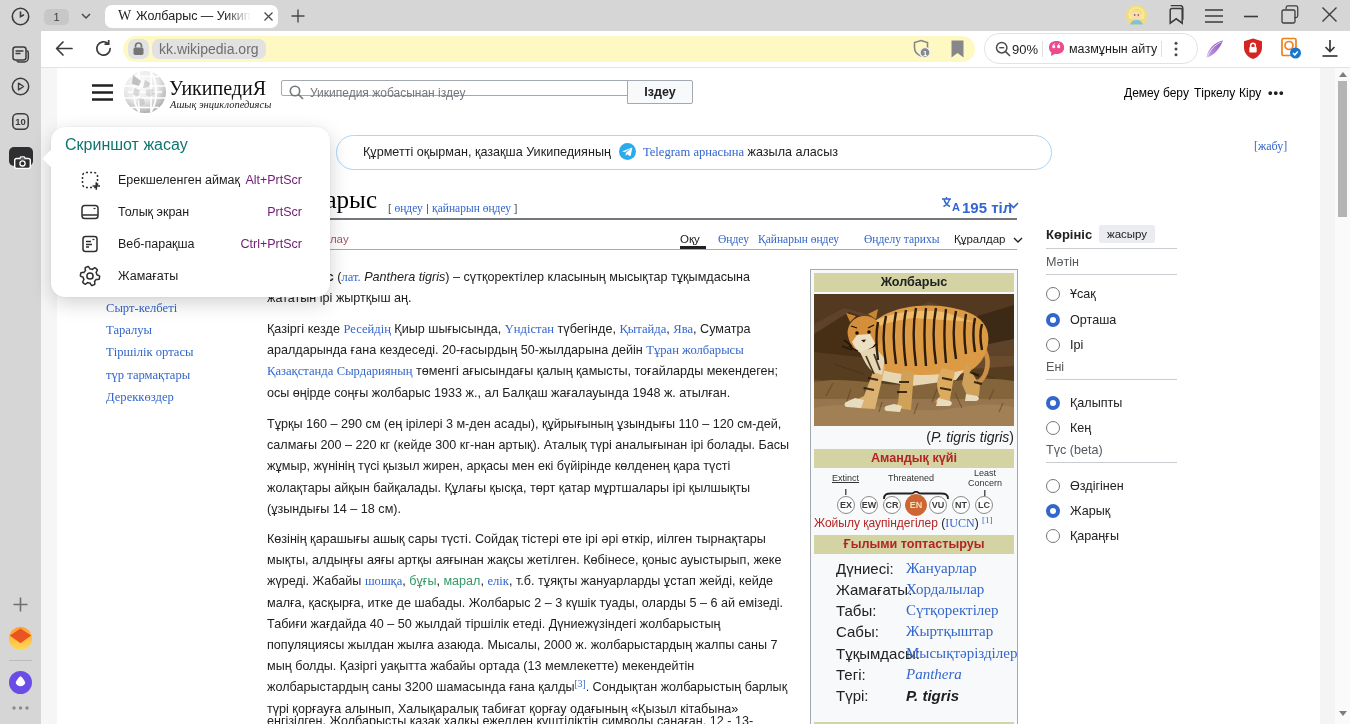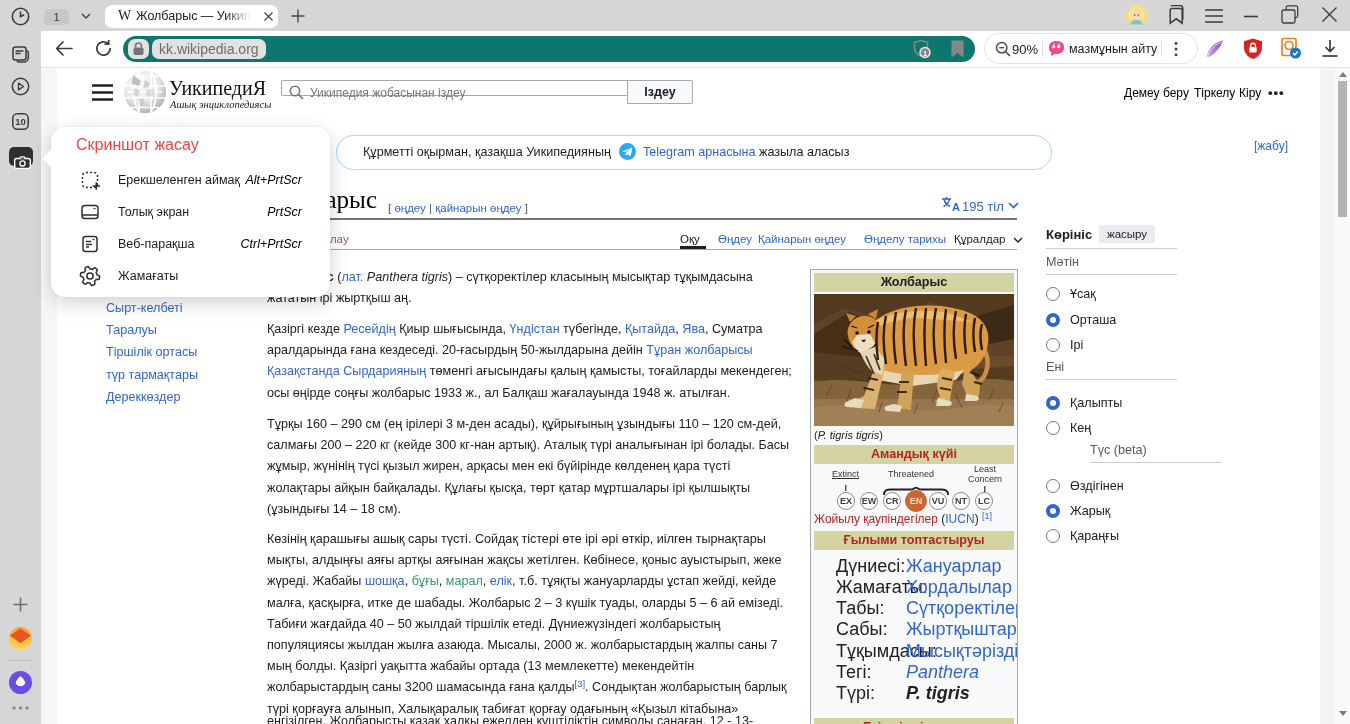--- a/index.html
+++ b/index.html
@@ -1,31 +1,31 @@
 <!DOCTYPE html>
 <html><head>
 <meta charset="utf-8">
 <style>
 * { margin:0; padding:0; box-sizing:border-box; }
 html,body { width:1350px; height:724px; overflow:hidden; }
 body { font-family:"Liberation Sans", sans-serif; background:#d6d6d7; position:relative; }
 .abs { position:absolute; }
 a { text-decoration:none; }
 sup { line-height:0; font-size:9.5px; vertical-align:baseline; position:relative; top:-4px; }
-.bl { color:#3366cc; }
+.bl { color:#3366cc;font-family:Liberation Serif, serif; }
 .gr { color:#339966; }
 
 #sidebar { position:absolute; left:0; top:0; width:41px; height:724px; background:#d6d6d7; z-index:30; }
 
 #tabstrip { position:absolute; left:41px; top:0; width:1309px; height:31px; background:#d6d6d7; z-index:20; }
 #tabnum { position:absolute; left:3px; top:9px; width:25px; height:16px; background:#c7c7c8; border-radius:5px; color:#3c3c3e; font-size:11px; text-align:center; line-height:16px; }
 #activetab { position:absolute; left:64px; top:5px; width:173px; height:23px; background:#fff; border-radius:7px; }
 
 #toolbar { position:absolute; left:41px; top:31px; width:1309px; height:37px; background:#fff; z-index:20; border-bottom:1px solid #e3e3e4; }
-#addrpill { position:absolute; left:82px; top:5px; width:852px; height:26px; background:#0f766e; border-radius:13px; }
+#addrpill { position:absolute; left:82px; top:5px; width:852px; height:26px; background:#fef9c3; border-radius:13px; }
 #lockchip { position:absolute; left:5px; top:3px; width:21px; height:20px; background:#e2e2e3; border-radius:7px; }
 #urlchip { position:absolute; left:29px; top:3px; width:114px; height:20px; background:#e2e2e3; border-radius:7px; color:#6e6e70; font-size:14px; line-height:20px; padding-left:7px; }
 #pgtitle { position:absolute; left:339px; top:4px; width:330px; text-align:center; font-size:13.5px; color:#1c1c1e; line-height:27px; font-weight:500;}
 #toolpill { position:absolute; left:943px; top:2px; width:214px; height:31px; background:#fff; border:1px solid #e2e2e3; border-radius:15px; }
 
 #page { position:absolute; left:41px; top:68px; width:1309px; height:656px; background:#fff; z-index:5; }
 #gutterL { position:absolute; left:0; top:0; width:16px; height:656px; background:#f6f6f7; }
 
 #scrollbar { position:absolute; left:1294px; top:-1px; width:15px; height:657px; background:#fafafa; }
 #scrollthumb { position:absolute; left:3px; top:14px; width:9px; height:136px; background:#b4b4b4; }
@@ -47,21 +47,21 @@
 #appear { position:absolute; left:1005px; top:159px; width:131px; font-size:12.6px; color:#202122; }
 .apsec { position:absolute; left:0; width:131px; color:#54595d; font-size:12.6px; height:17px; }
 .apsec::after { content:''; position:absolute; left:0; top:19px; width:131px; height:1px; background:#c8ccd1; }
 .radrow { position:absolute; left:0; font-size:12.6px; height:16px; line-height:16px; white-space:nowrap; }
 .radio { width:14px; height:14px; border-radius:50%; border:1px solid #72777d; display:inline-block; vertical-align:-3px; margin-right:10px; background:#fff;}
 .radio.sel { border:4.5px solid #36c; }
 
 #popup { position:absolute; left:51px; top:127px; width:279px; height:170px; background:#fff; border-radius:14px; box-shadow:0 6px 20px rgba(0,0,0,0.18), 0 0 2px rgba(0,0,0,0.08); z-index:40; }
 #popuparrow { position:absolute; left:-6px; top:25px; width:13px; height:13px; background:#fff; transform:rotate(45deg); border-radius:2px;}
 .mi { position:absolute; left:67px; font-size:12.5px; color:#1c1c1e; }
-.ms { position:absolute; right:28px; font-size:12.5px; color:#000000;font-style:italic; }
+.ms { position:absolute; right:28px; font-size:12.5px; color:#701a75; }
 .micon { position:absolute; left:28px; }
 </style>
 </head>
 <body>
 
 <div id="sidebar">
   <svg class="abs" style="left:10px;top:6px" width="21" height="21" viewBox="0 0 21 21">
       <circle cx="10.5" cy="10.5" r="8.2" fill="none" stroke="#3c3c3e" stroke-width="1.6"></circle>
       <path d="M10.5 6v4.7l3-1.7" fill="none" stroke="#3c3c3e" stroke-width="1.6" stroke-linecap="round"></path>
     </svg>
@@ -272,21 +272,21 @@
       </svg>
     <a class="bl">Telegram арнасына</a> жазыла аласыз</div>
   <span class="bl" style="position:absolute;left:1213px;top:71px;font-size:12px;">[жабу]</span>
 
   <div class="whead" style="position:absolute;left:226px;top:118px;font-size:25px;color:#000;">Жолбарыс</div>
   <div style="position:absolute;left:347px;top:134px;font-size:11.5px;color:#54595d;text-align:right;">[ <a class="bl">өңдеу</a> | <a class="bl">қайнарын өңдеу</a> ]</div>
   <svg style="position:absolute;left:900px;top:128px" width="19" height="17" viewBox="0 0 19 17">
       <path d="M1 3h9M5.5 1v2M3 3c.6 3 3 6 6 7.5M8.5 3C8 6 5.5 9 2.5 10.5" fill="none" stroke="#36c" stroke-width="1.5"></path>
       <text x="11" y="15" font-size="11" font-weight="bold" fill="#36c" font-family="Liberation Sans">A</text>
     </svg>
-  <span style="position:absolute;left:921px;top:131px;font-size:13px;font-weight:normal;color:#36c;">195 тіл</span>
+  <span style="position:absolute;left:921px;top:131px;font-size:15px;font-weight:bold;color:#36c;">195 тіл</span>
   <svg style="position:absolute;left:967px;top:134px" width="11" height="7" viewBox="0 0 11 7">
       <path d="M1 1l4.5 4.5L10 1" fill="none" stroke="#36c" stroke-width="1.6"></path>
     </svg>
 
   <div style="position:absolute;left:226px;top:165px;font-size:11.5px;color:#36c;">Бет</div>
   <div style="position:absolute;left:256px;top:165px;font-size:11.5px;color:#a55858;">Талқылау</div>
   <div style="position:absolute;left:639px;top:165px;font-size:11.5px;color:#202122;">Оқу</div>
   <div style="position:absolute;left:639px;top:178px;width:26px;height:2.5px;background:#202122;"></div>
   <a class="bl" style="position:absolute;left:677px;top:165px;font-size:11.5px;">Өңдеу</a>
   <a class="bl" style="position:absolute;left:717px;top:165px;font-size:11.5px;">Қайнарын өңдеу</a>
@@ -389,21 +389,21 @@
           <path d="M122 14c-3 15-3 36 0 56"></path>
           <path d="M132 15c-2 14-2 34 0 54"></path>
           <path d="M142 17c-3 13-3 30 0 48"></path>
           <path d="M152 20c-2 11-2 26 0 40"></path>
           <path d="M161 24c-2 9-2 22 0 34"></path>
           <path d="M168 30c-2 7-2 16 0 26"></path>
           <path d="M64 28c-2 10-2 24 0 38"></path>
         </g>
       </g>
     </svg>
-    <div style="text-align:left;font-size:11px;margin-top:3px;">(<i>P. tigris tigris</i>)</div>
+    <div style="text-align:right;font-size:14px;margin-top:3px;">(<i>P. tigris tigris</i>)</div>
     <div class="ibred" style="margin-top:4px;">Амандық күйі</div>
 
     <div style="position:relative;height:67px;background:#f8f9fa;">
       <span style="position:absolute;left:18px;top:5px;font-size:9px;color:#333;text-decoration:underline;">Extinct</span>
       <span style="position:absolute;left:151px;top:0px;font-size:9px;color:#333;text-align:center;width:40px;">Least<br>Concern</span>
       <span style="position:absolute;left:74px;top:5px;font-size:9px;color:#333;">Threatened</span>
       <svg style="position:absolute;left:68px;top:23px" width="68" height="8" viewBox="0 0 68 8">
           <path d="M2 8 C2 3 5 2.5 9 2.5 L28 2.5 C32 2.5 32.5 0.5 34 0.5 C35.5 0.5 36 2.5 40 2.5 L59 2.5 C63 2.5 66 3 66 8" fill="none" stroke="#222" stroke-width="1.8"></path>
         </svg>
       <svg style="position:absolute;left:31px;top:21px" width="2" height="6">
@@ -415,21 +415,21 @@
       <div class="iucn" style="left:23px;top:28px;">EX</div>
       <div class="iucn" style="left:46px;top:28px;">EW</div>
       <div class="iucn" style="left:69px;top:28px;">CR</div>
       <div class="iucn" style="left:91px;top:26px;width:22px;height:22px;background:#cc6633;border-color:#cc6633;color:#f9dcb8;line-height:20px;">EN</div>
       <div class="iucn" style="left:115px;top:28px;">VU</div>
       <div class="iucn" style="left:138px;top:28px;">NT</div>
       <div class="iucn" style="left:161px;top:28px;">LC</div>
       <div style="position:absolute;left:0;top:48px;width:100%;font-size:12px;"><span style="color:#b32424;">Жойылу қаупіндегілер</span> (<a class="bl">IUCN</a>) <sup style="font-size:9px;"><a class="bl">[1]</a></sup></div>
     </div>
     <div class="ibred">Ғылыми топтастыруы</div>
-    <div style="position:relative;font-size:18px;height:168px;">
+    <div style="position:relative;font-size:15px;height:168px;">
       <span style="position:absolute;left:22px;top:6px;">Дүниесі:</span>
         <a class="bl" style="position:absolute;left:92px;top:6px;">Жануарлар</a>
       <span style="position:absolute;left:22px;top:27px;">Жамағаты:</span>
         <a class="bl" style="position:absolute;left:92px;top:27px;">Хордалылар</a>
       <span style="position:absolute;left:22px;top:48px;">Табы:</span>
         <a class="bl" style="position:absolute;left:92px;top:48px;">Сүтқоректілер</a>
       <span style="position:absolute;left:22px;top:69px;">Сабы:</span>
         <a class="bl" style="position:absolute;left:92px;top:69px;">Жыртқыштар</a>
       <span style="position:absolute;left:22px;top:91px;">Тұқымдасы:</span>
         <a class="bl" style="position:absolute;left:92px;top:91px;">Мысықтәрізділер</a>
@@ -445,40 +445,40 @@
     <div style="position:absolute;left:0;top:0;font-size:13px;font-weight:bold;">Көрініс</div>
     <div style="position:absolute;left:53px;top:-2px;background:#eaecf0;border-radius:2px;font-size:11.5px;padding:3px 8px;color:#202122;">жасыру</div>
     <div style="position:absolute;left:0;top:21px;width:131px;height:1px;background:#c8ccd1;"></div>
     <div class="apsec" style="top:28px;">Мәтін</div>
     <div class="radrow" style="top:59px;"><span class="radio"></span>Ұсақ</div>
     <div class="radrow" style="top:85px;"><span class="radio sel"></span>Орташа</div>
     <div class="radrow" style="top:110px;"><span class="radio"></span>Ірі</div>
     <div class="apsec" style="top:133px;">Ені</div>
     <div class="radrow" style="top:168px;"><span class="radio sel"></span>Қалыпты</div>
     <div class="radrow" style="top:193px;"><span class="radio"></span>Кең</div>
-    <div class="apsec" style="top:216px;margin-left:44px;">Түс (beta)</div>
+    <div class="apsec" style="top:216px;">Түс (beta)</div>
     <div class="radrow" style="top:251px;"><span class="radio"></span>Өздігінен</div>
     <div class="radrow" style="top:276px;"><span class="radio sel"></span>Жарық</div>
     <div class="radrow" style="top:301px;"><span class="radio"></span>Қараңғы</div>
   </div>
 
   <div id="scrollbar">
     <svg style="position:absolute;left:4px;top:5px" width="8" height="5" viewBox="0 0 8 5">
         <path d="M0 5l4-5 4 5z" fill="#7d7d7f"></path>
       </svg>
     <div id="scrollthumb"></div>
     <svg style="position:absolute;left:4px;top:644px" width="8" height="5" viewBox="0 0 8 5">
         <path d="M0 0l4 5 4-5z" fill="#7d7d7f"></path>
       </svg>
   </div>
 </div>
 
 <div id="popup">
   <div id="popuparrow"></div>
-  <div style="position:absolute;left:25px;top:9px;font-size:16px;color:#ef4444;">Скриншот жасау</div>
+  <div style="position:absolute;left:14px;top:9px;font-size:16px;color:#0f766e;">Скриншот жасау</div>
   <svg class="micon" style="top:42px" width="22" height="22" viewBox="0 0 22 22">
       <rect x="3.5" y="3.5" width="15" height="15" rx="3.5" fill="none" stroke="#2f2f31" stroke-width="1.5" stroke-dasharray="2 2.1"></rect>
       <path d="M17.3 13.3v7.4M13.6 17h7.4" stroke="#2f2f31" stroke-width="1.6"></path>
     </svg>
   <span class="mi" style="top:46px">Ерекшеленген аймақ</span>
     <span class="ms" style="top:46px">Alt+PrtScr</span>
   <svg class="micon" style="top:74px" width="22" height="22" viewBox="0 0 22 22">
       <rect x="3" y="4.5" width="16" height="13" rx="2.8" fill="none" stroke="#2f2f31" stroke-width="1.5"></rect>
       <path d="M3.3 14h15.4" stroke="#2f2f31" stroke-width="1.5"></path>
       <path d="M14.5 7.5h2" stroke="#2f2f31" stroke-width="1.2"></path>

